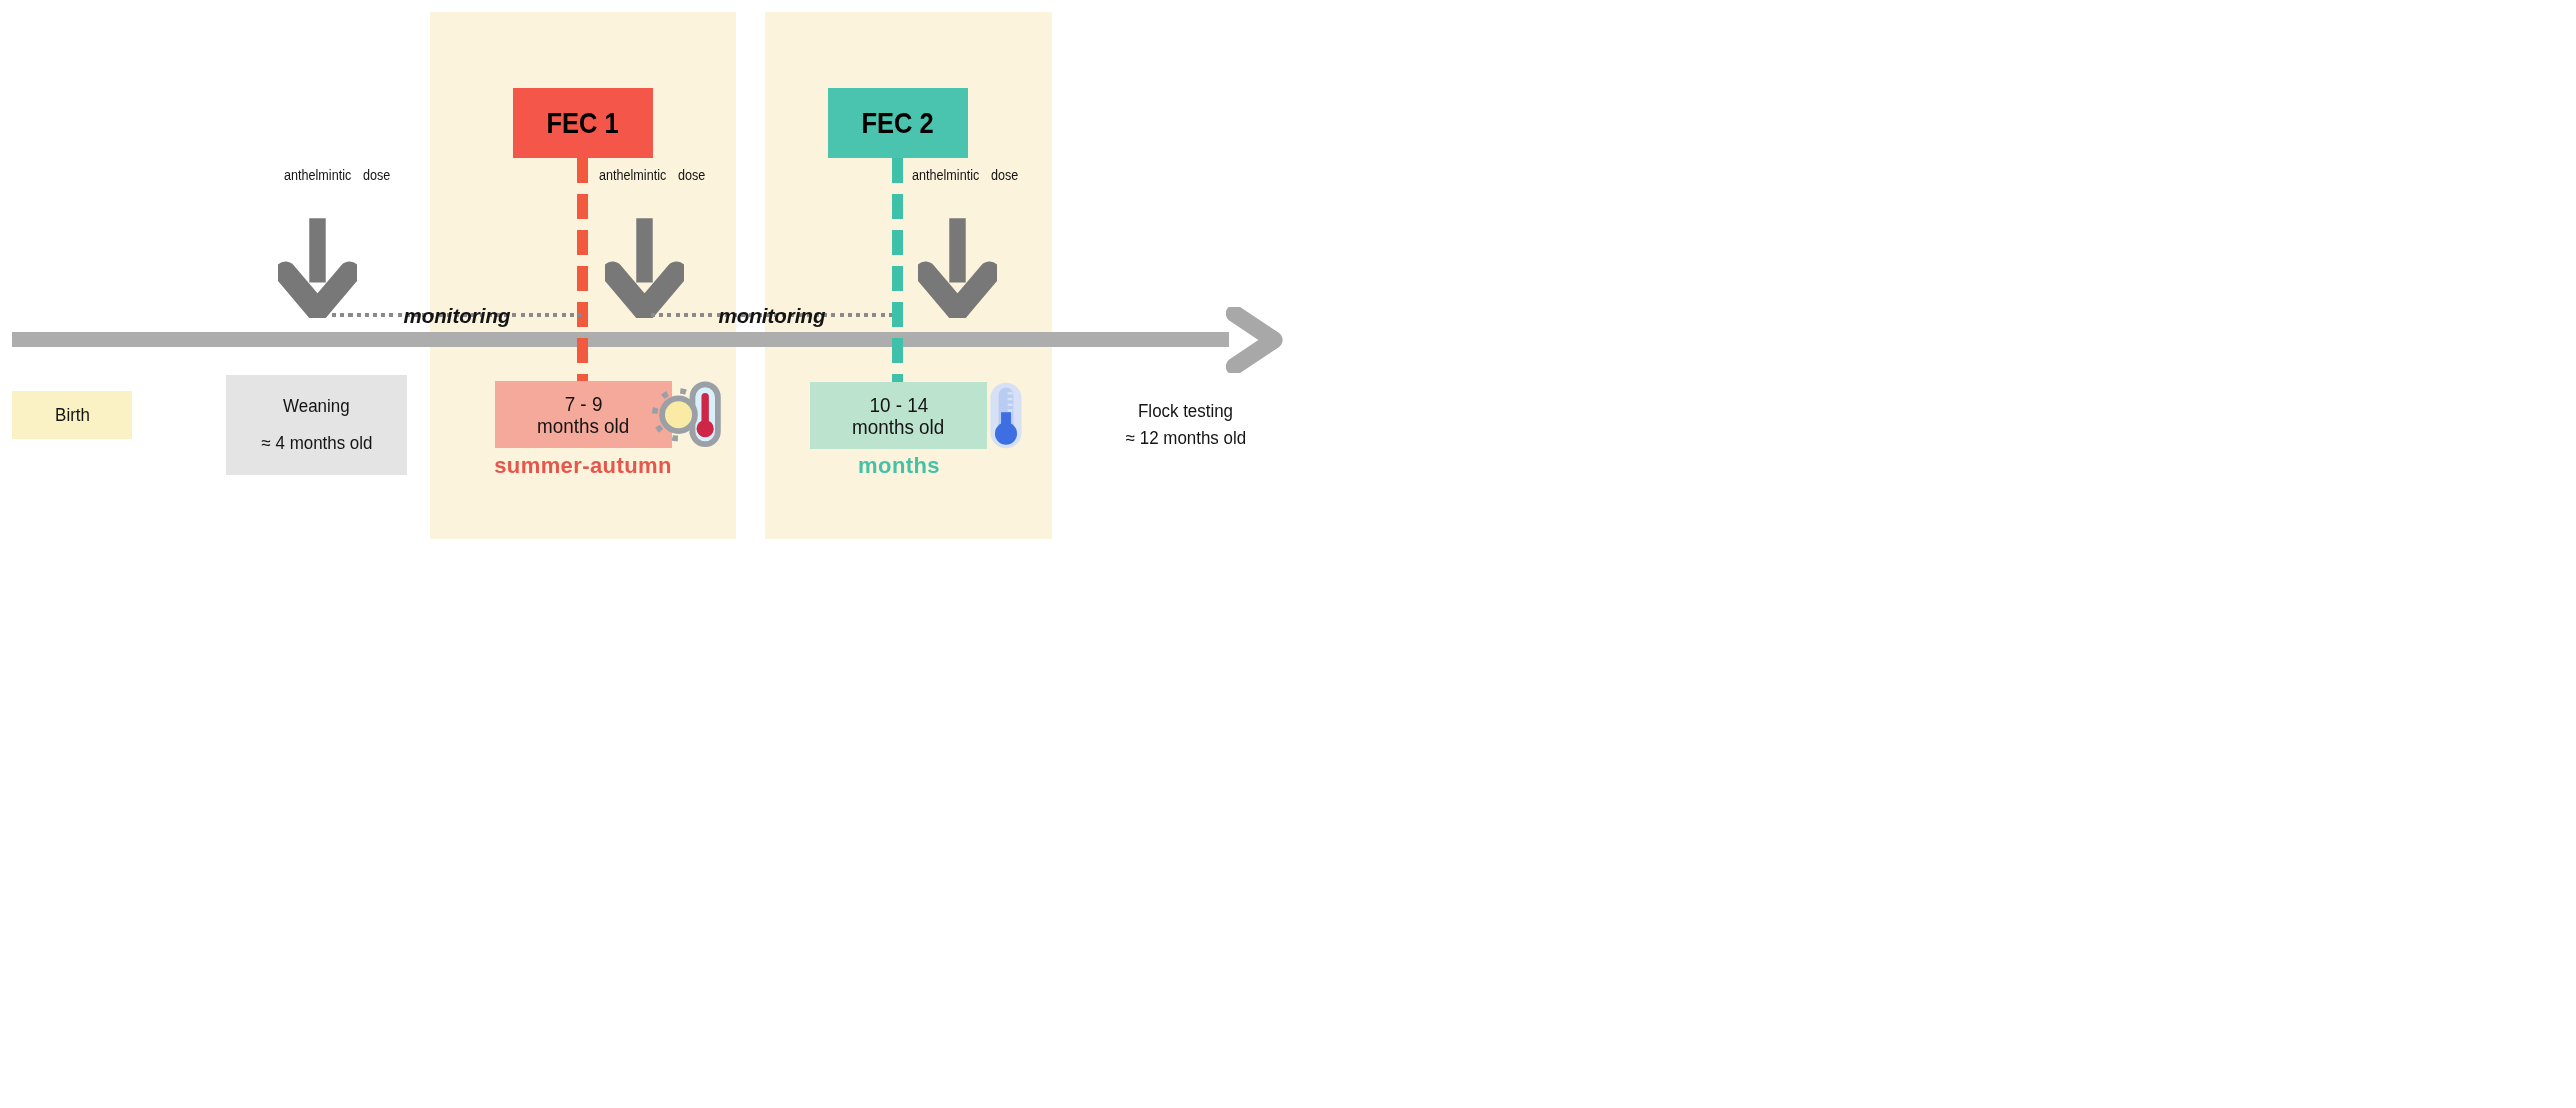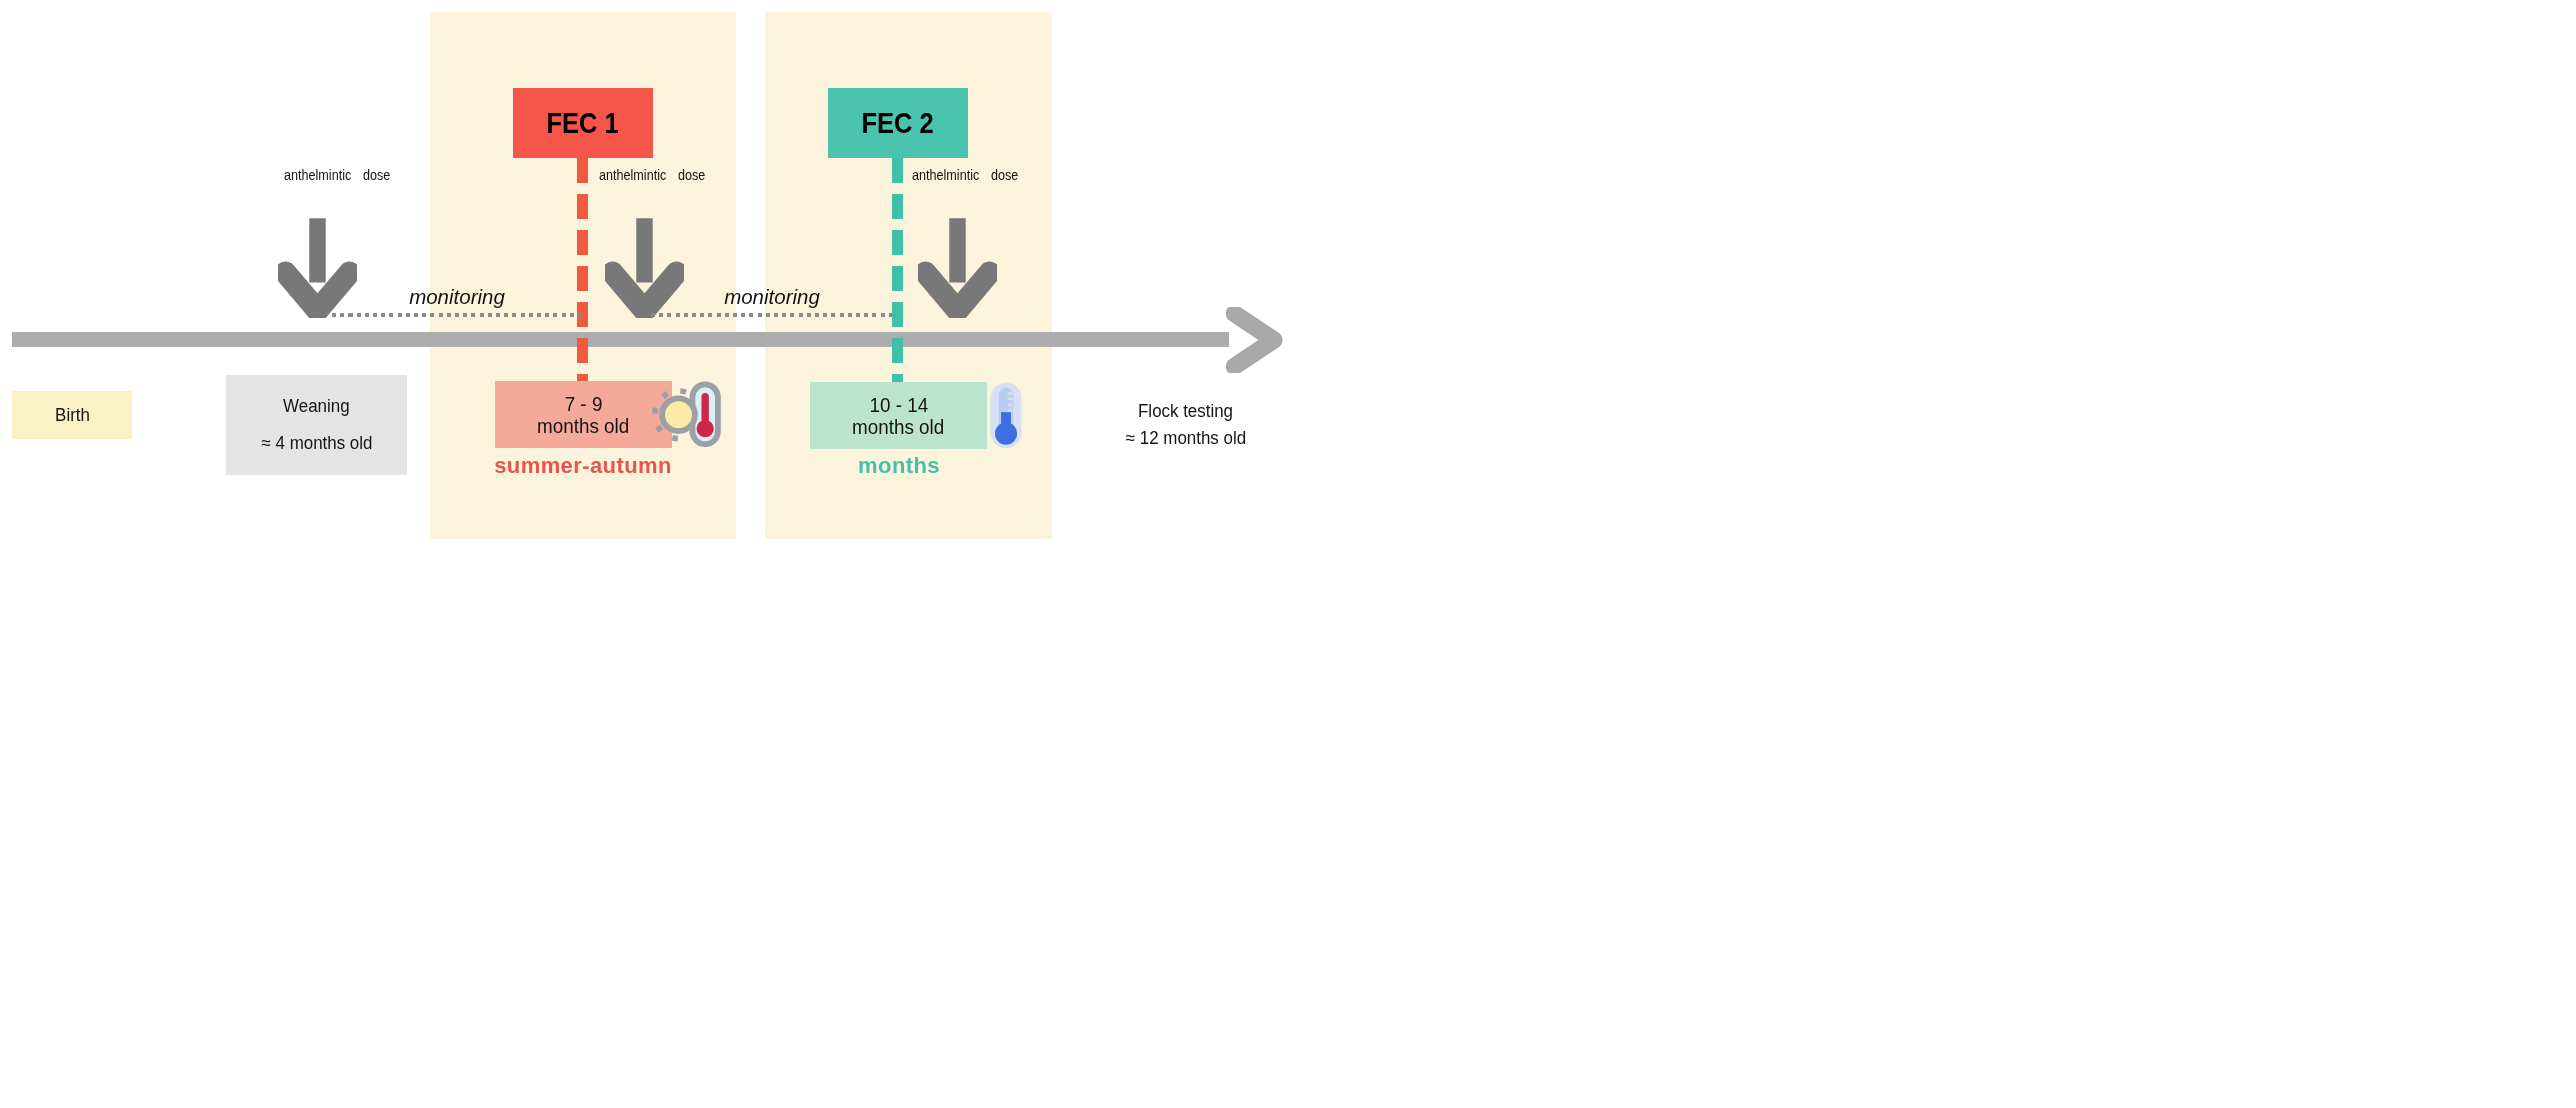--- a/index.html
+++ b/index.html
@@ -41,22 +41,22 @@
   .dose .sq{display:inline-block; transform:scaleX(0.9); transform-origin:left center;}
   #dose1{left:284px;} #dose2{left:599px;} #dose3{left:912px;}
 
   .dose-arrow{position:absolute; top:215px; z-index:2;}
   #arrow1{left:278px;} #arrow2{left:605px;} #arrow3{left:918px;}
 
   .dotline{position:absolute; top:313px; height:4.1px; z-index:2;
     background:repeating-linear-gradient(to right, var(--dotted-gray) 0 4.1px, transparent 4.1px 8.2px);}
   #dot1{left:332px; width:249px;} #dot2{left:651px; width:241px;}
 
-  .monitoring{position:absolute; top:285px; z-index:3; font-style:italic; font-size:20.5px;
-    transform:translateX(-50%); white-space:nowrap;}
+  .monitoring{position:absolute; top:304px; z-index:3; font-style:italic; font-size:20.5px;
+    transform:translateX(-50%); white-space:nowrap;font-weight:bold;}
   #mon1{left:457px;} #mon2{left:772px;}
 
   .agebox{position:absolute; top:381px; width:177px; height:67px; z-index:3;
     display:flex; flex-direction:column; align-items:center; justify-content:center;
     font-size:20.5px; line-height:22px; text-align:center;}
   #agebox1{left:495px; background:var(--age1-pink);}
   #agebox2{left:810px; top:382px; background:var(--age2-green);justify-content:center;}
   .agebox div{transform:scaleX(0.92);}
 
   .season{position:absolute; top:453px; z-index:3; font-weight:bold; font-size:22px;

